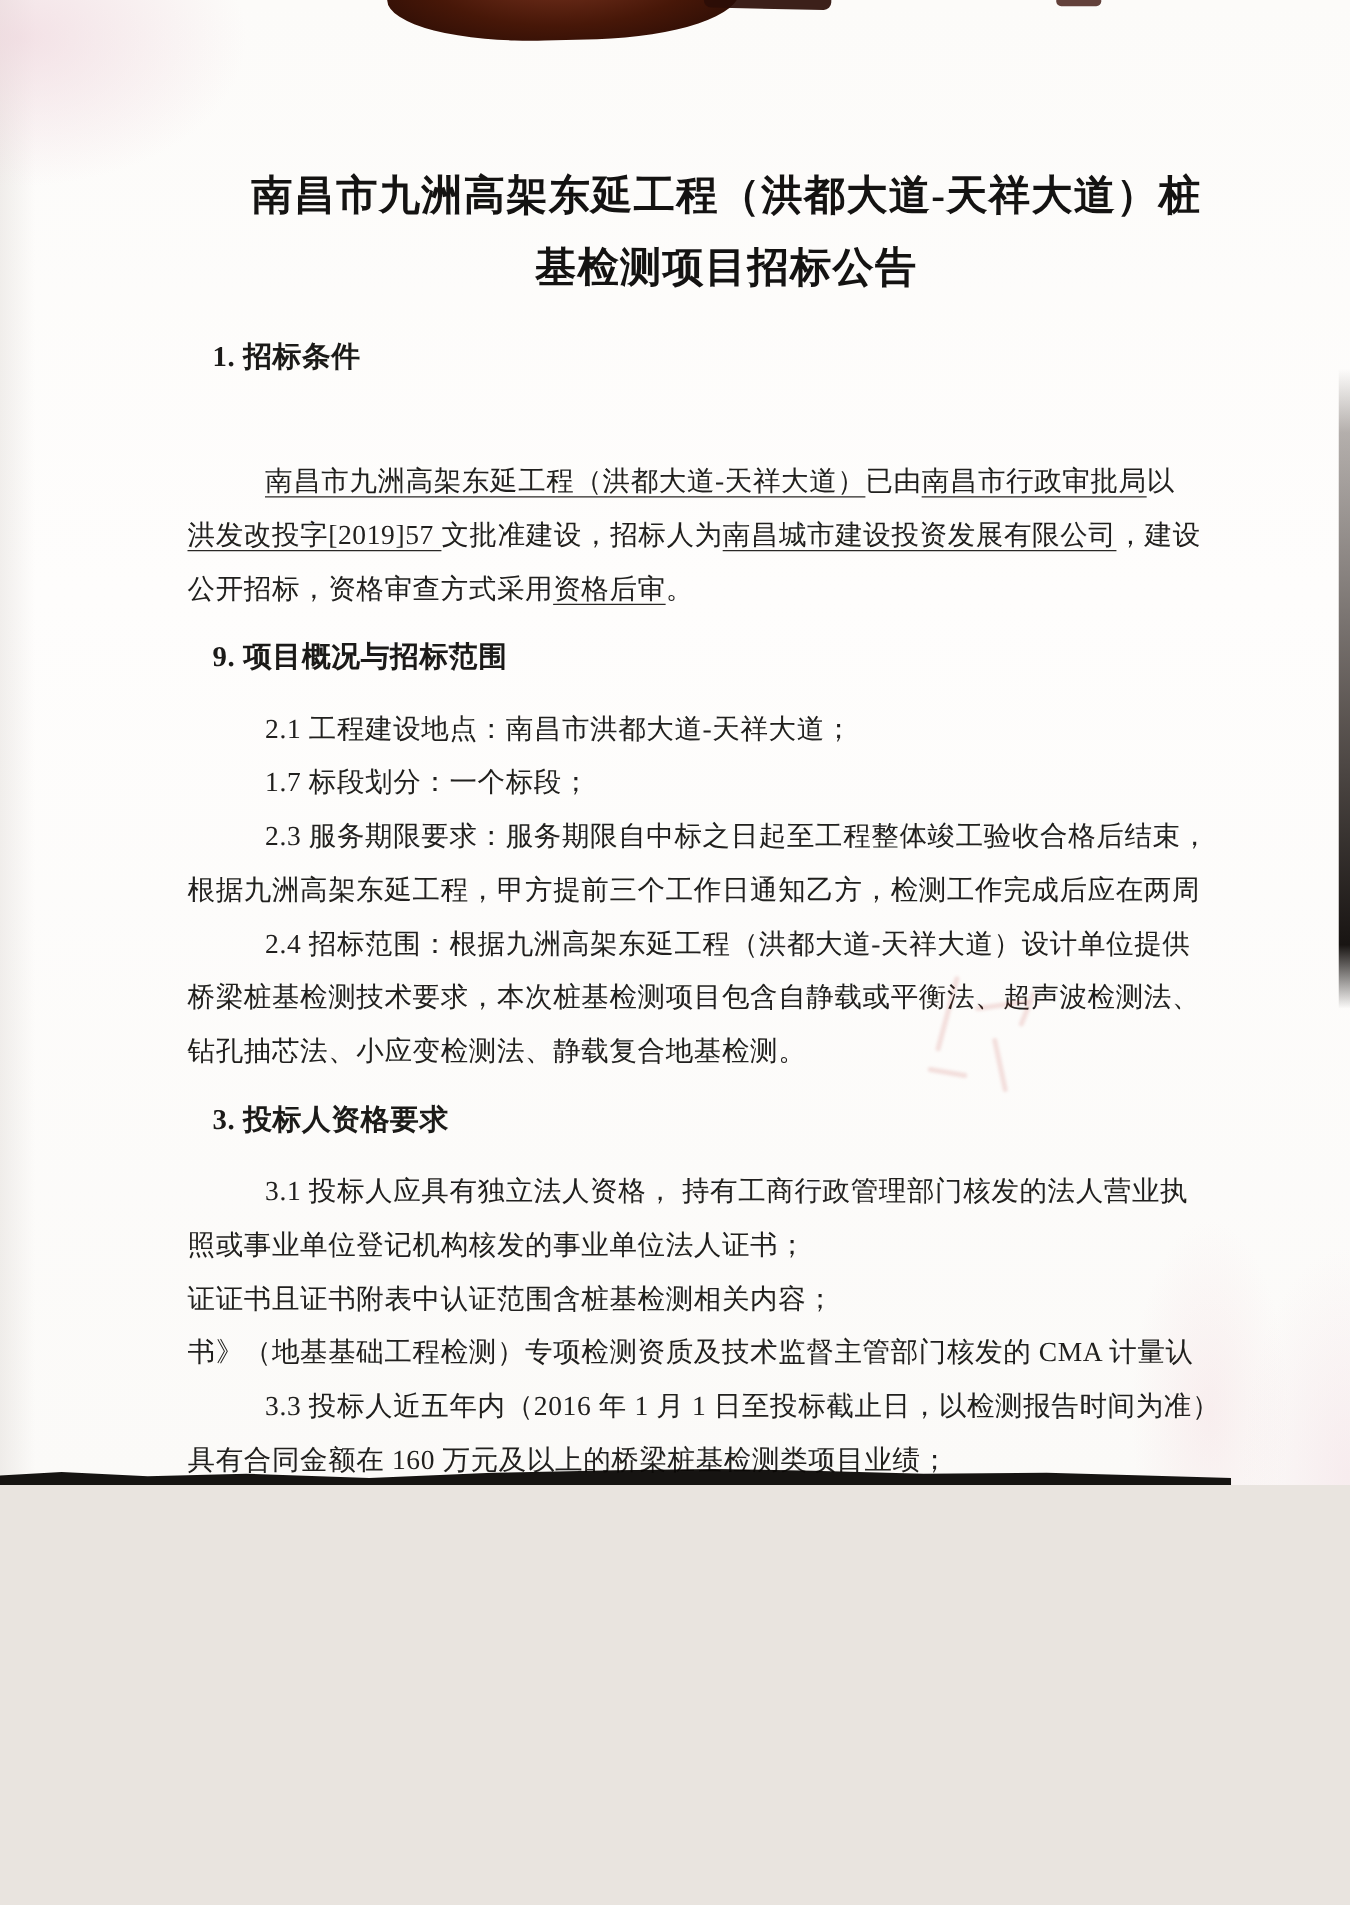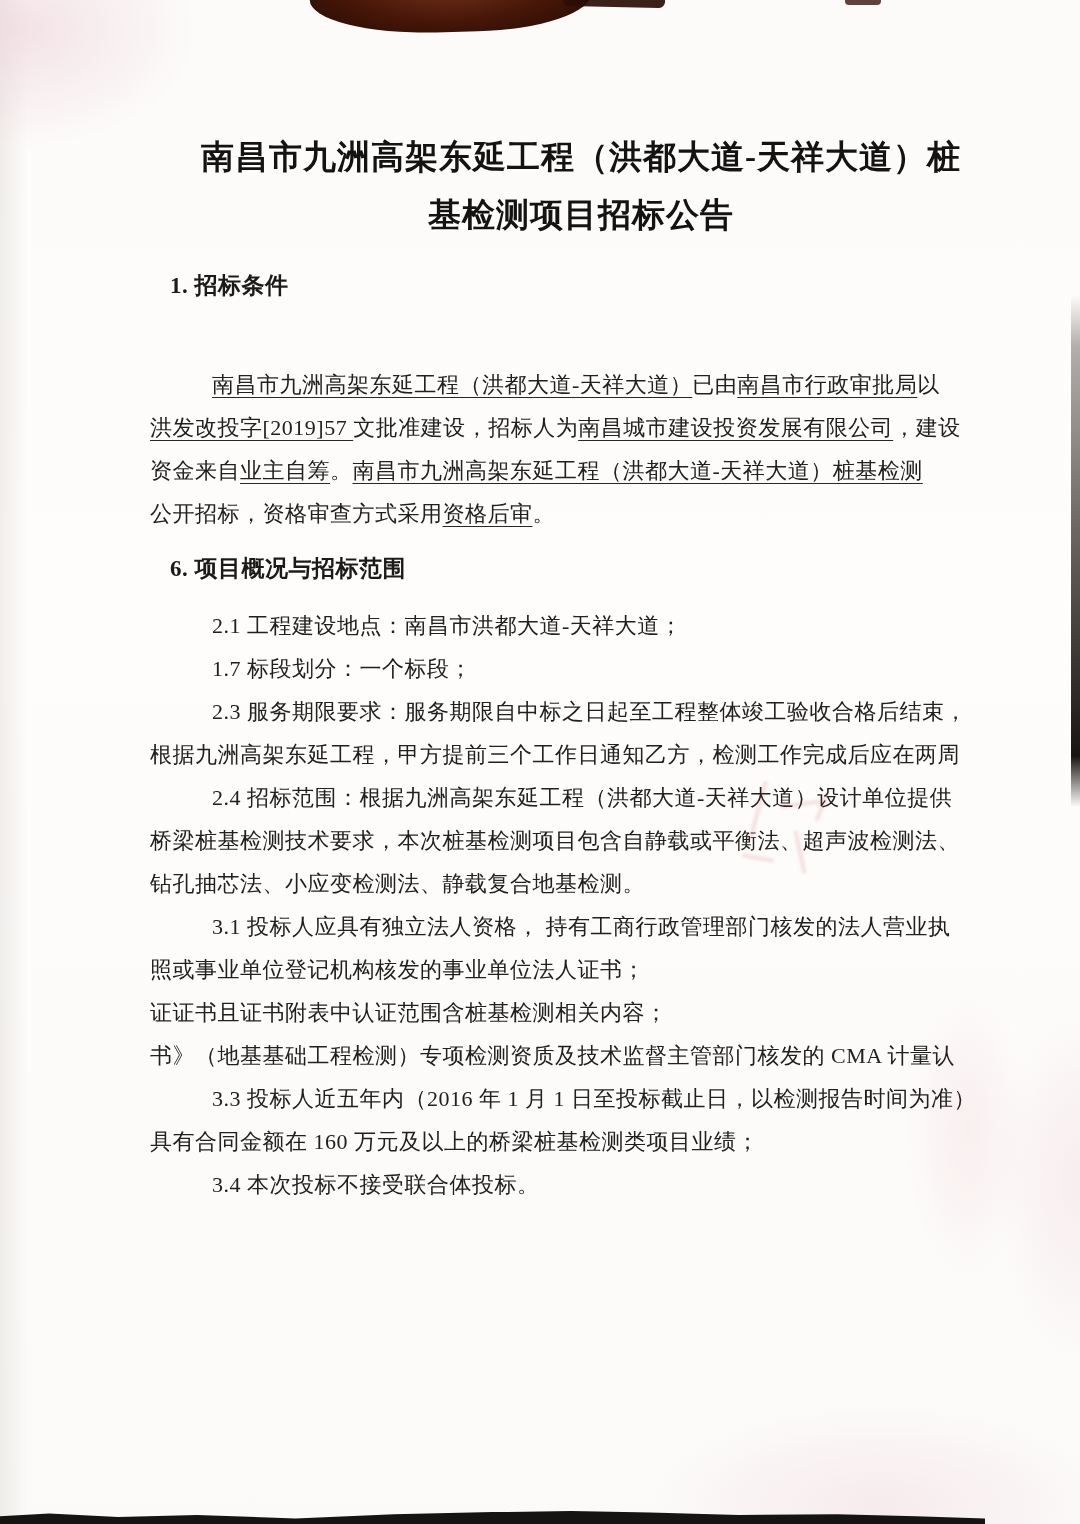--- a/index.html
+++ b/index.html
@@ -2,21 +2,21 @@
 <html><head>
 <meta charset="utf-8">
 <style>
   html,body{margin:0;padding:0;}
   body{
     width:1080px;height:1524px;
     background:#e9e4df;
     font-family:"Liberation Serif","DejaVu Serif",serif;
   }
   .photo{
-    position:relative;width:1080px;height:1524px;overflow:hidden;
+    position:relative;width:1080px;height:1188px;overflow:hidden;
     background:
       radial-gradient(ellipse 260px 170px at 15px 30px, rgba(238,211,219,.65), rgba(238,211,219,0) 70%),
       radial-gradient(ellipse 120px 260px at 1078px 1180px, rgba(243,222,228,.5), rgba(243,222,228,0) 70%),
       radial-gradient(ellipse 300px 130px at 880px 1505px, rgba(244,224,229,.6), rgba(244,224,229,0) 75%),
       radial-gradient(ellipse 90px 220px at 968px 1130px, rgba(240,206,212,.28), rgba(240,206,212,0) 70%),
       linear-gradient(90deg, rgba(210,203,198,.30), rgba(255,255,255,0) 28px),
       linear-gradient(180deg,#fcfbf9 0%,#fefdfc 40%,#fbfaf8 100%);
   }
   
   .blob-main{
@@ -87,39 +87,39 @@
     <div class="title">
       <div>南昌市九洲高架东延工程（洪都大道-天祥大道）桩</div>
       <div>基检测项目招标公告</div>
     </div>
 
     <section class="sec sec1">
       <div class="sec-h">1. 招标条件</div>
       <div class="sec-b">
           <div class="ln ind"><span class="u">南昌市九洲高架东延工程（洪都大道-天祥大道）</span><span>已由</span><span class="u">南昌市行政审批局</span><span>以</span></div>
           <div class="ln"><span class="u">洪发改投字[2019]57 </span><span>文批准建设，招标人为</span><span class="u">南昌城市建设投资发展有限公司</span><span>，建设</span></div>
-          <div class="ln"><span>资金来自</span><span class="u">业主自筹</span><span>。</span><span class="u">南昌市九洲高架东延工程（洪都大道-天祥大道）桩基检测</span></div>
           <div class="ln"><span>公开招标，资格审查方式采用</span><span class="u">资格后审</span><span>。</span></div>
         </div>
     </section>
 
     <section class="sec sec2">
-      <div class="sec-h">6. 项目概况与招标范围</div>
+      <div class="sec-h">9. 项目概况与招标范围</div>
       <div class="sec-b">
           <div class="ln ind"><span>2.1 工程建设地点：南昌市洪都大道-天祥大道；</span></div>
           <div class="ln ind"><span>1.7 标段划分：一个标段；</span></div>
           <div class="ln ind"><span>2.3 服务期限要求：服务期限自中标之日起至工程整体竣工验收合格后结束，</span></div>
           <div class="ln"><span>根据九洲高架东延工程，甲方提前三个工作日通知乙方，检测工作完成后应在两周</span></div>
           <div class="ln ind"><span>2.4 招标范围：根据九洲高架东延工程（洪都大道-天祥大道）设计单位提供</span></div>
           <div class="ln"><span>桥梁桩基检测技术要求，本次桩基检测项目包含自静载或平衡法、超声波检测法、</span></div>
           <div class="ln"><span>钻孔抽芯法、小应变检测法、静载复合地基检测。</span></div>
         </div>
     </section>
 
     <section class="sec sec3">
+      <div class="sec-h">3. 投标人资格要求</div>
       <div class="sec-b">
           <div class="ln ind"><span>3.1 投标人应具有独立法人资格， 持有工商行政管理部门核发的法人营业执</span></div>
           <div class="ln"><span>照或事业单位登记机构核发的事业单位法人证书；</span></div>
           <div class="ln"><span>证证书且证书附表中认证范围含桩基检测相关内容；</span></div>
           <div class="ln"><span>书》（地基基础工程检测）专项检测资质及技术监督主管部门核发的 CMA 计量认</span></div>
           <div class="ln ind"><span>3.3 投标人近五年内（2016 年 1 月 1 日至投标截止日，以检测报告时间为准）</span></div>
           <div class="ln"><span>具有合同金额在 160 万元及以上的桥梁桩基检测类项目业绩；</span></div>
           <div class="ln ind"><span>3.4 本次投标不接受联合体投标。</span></div>
         </div>
     </section>

